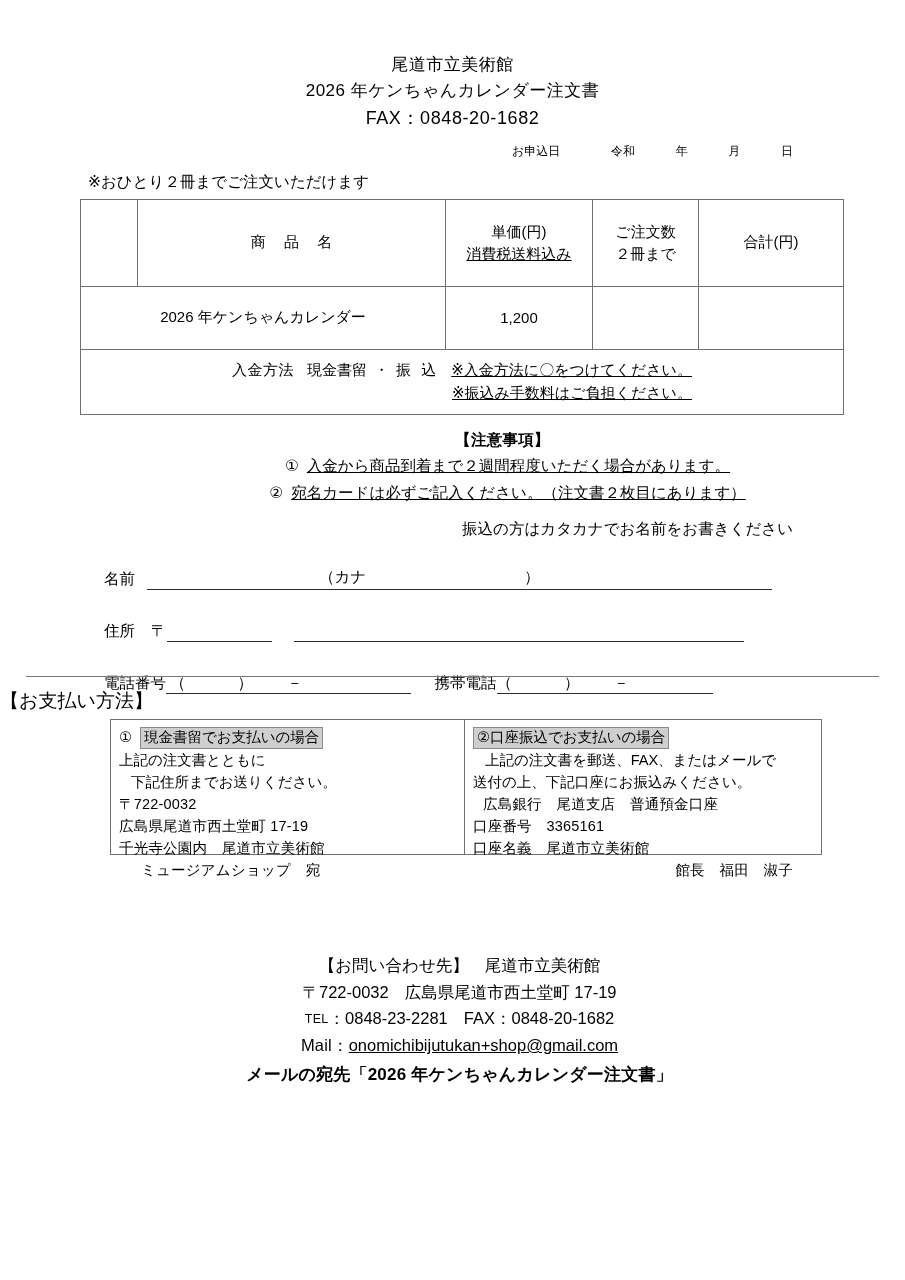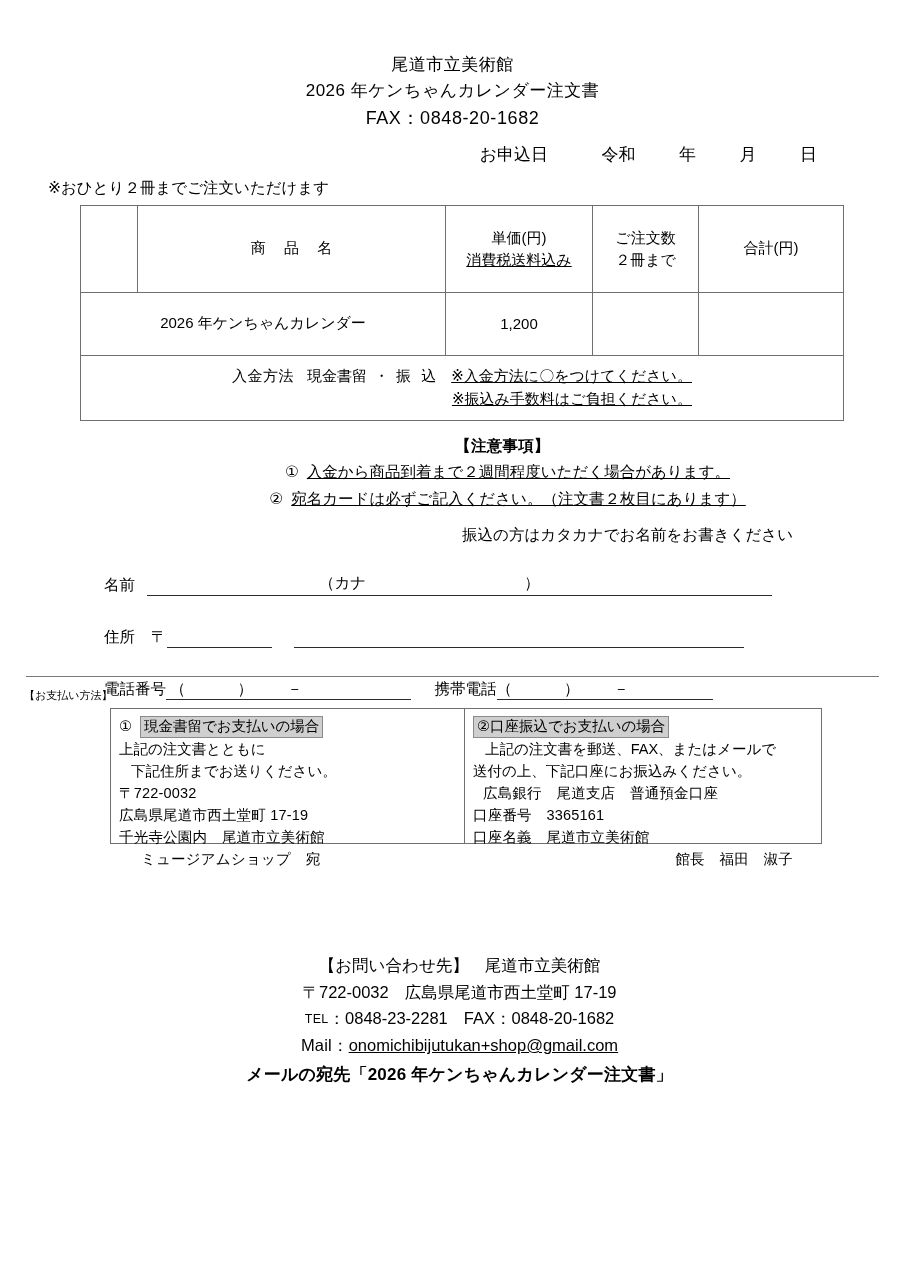--- a/index.html
+++ b/index.html
@@ -31,31 +31,31 @@
     font-size: 17px;
     letter-spacing: 0.5px;
   }
   .header .fax-line {
     font-size: 18px;
     letter-spacing: 0.6px;
   }
 
   .apply-date {
     margin-top: 10px;
-    padding-right: 88px;
+    padding-right: 112px;
     text-align: right;
-    font-size: 17px;
+    font-size: 12px;
   }
   .apply-date .gap-s { display: inline-block; width: 44px; }
   .apply-date .gap-m { display: inline-block; width: 34px; }
   .apply-date .gap-l { display: inline-block; width: 34px; }
 
   .limit-note {
     margin-top: 12px;
-    padding-left: 48px;
+    padding-left: 88px;
     font-size: 15.5px;
   }
 
   
   .order-table-wrap {
     margin-top: 6px;
     padding: 0 80px;
   }
   table.order-table {
     width: 740px;
@@ -172,23 +172,22 @@
   }
 
   
   .pay-section {
     position: absolute;
     left: 0;
     top: 688px;
     width: 905px;
   }
   .pay-head {
-    font-size: 11px;
+    font-size: 19px;
     margin-bottom: 5px;
-    margin-left: 24px;
   }
   .pay-box {
     margin-left: 110px;
     width: 712px;
     border: 1px solid #6f6f6f;
     box-sizing: border-box;
     display: flex;
     height: 136px;
   }
   .pay-col {

